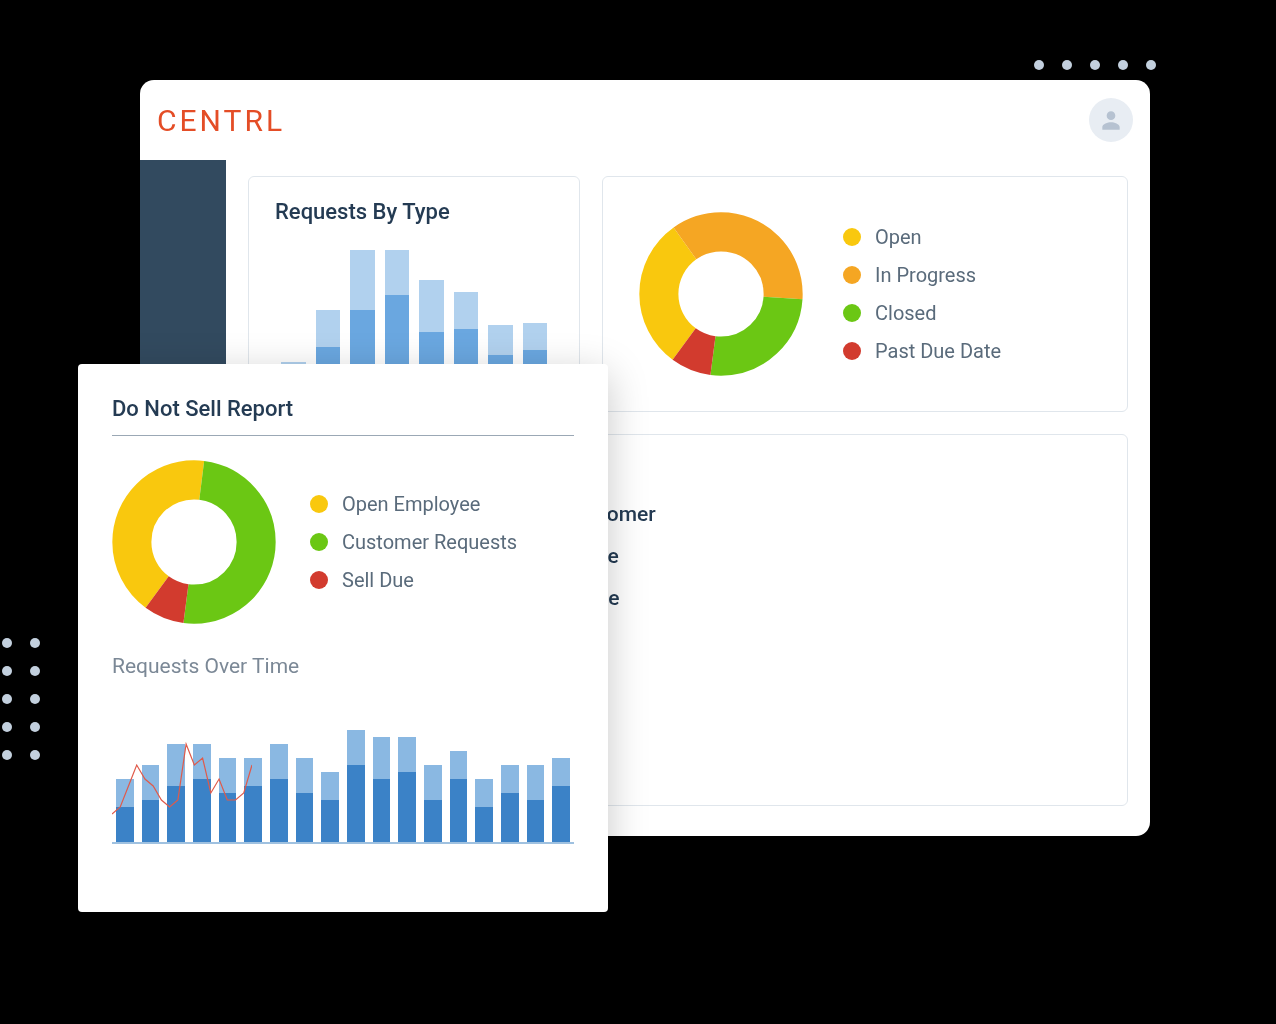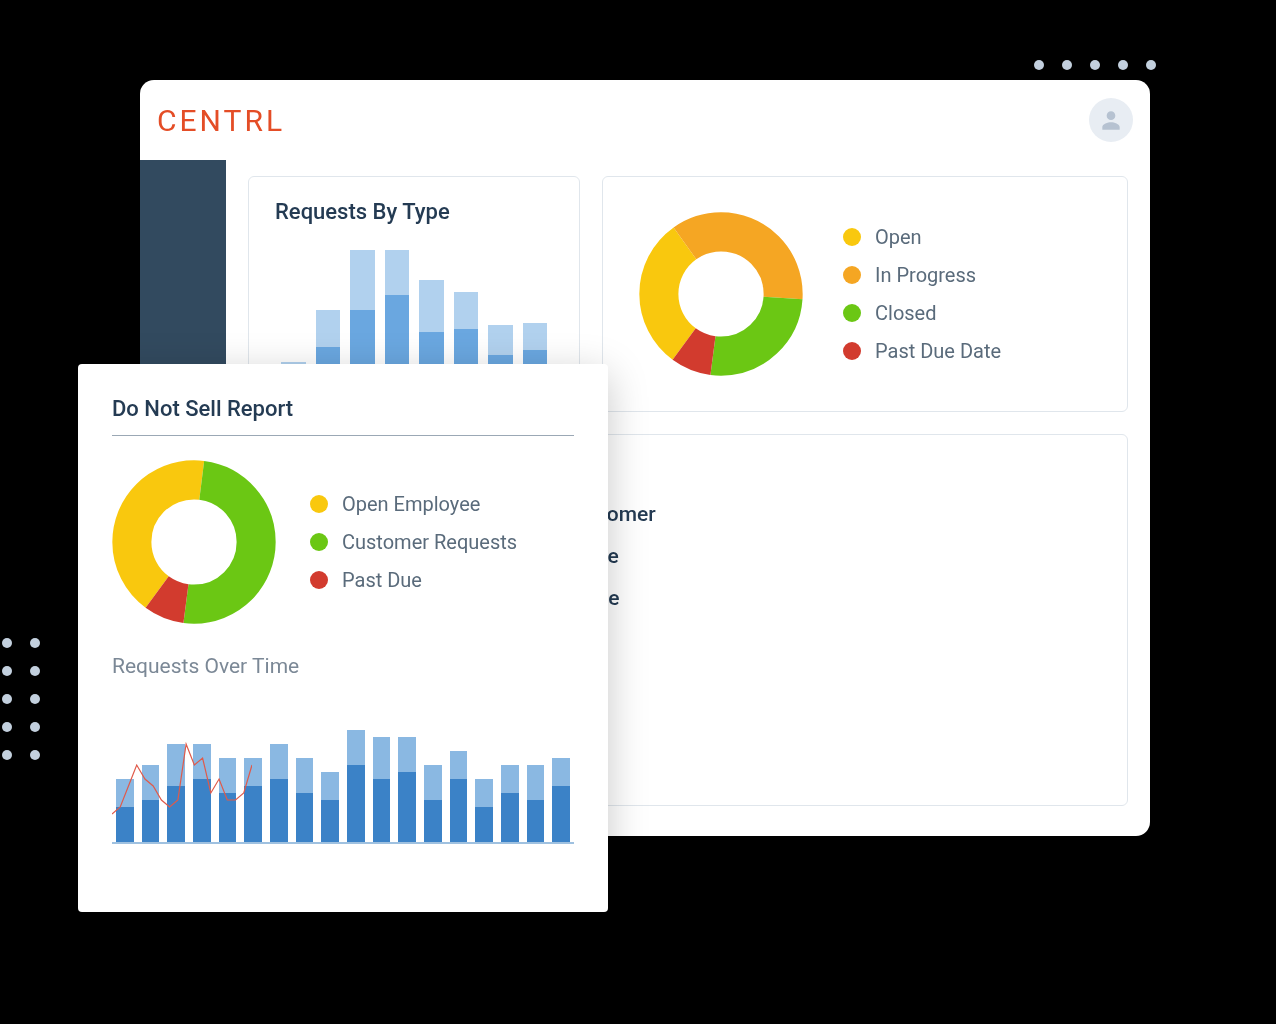--- a/index.html
+++ b/index.html
@@ -217,21 +217,21 @@
         <div class="legend-item">
           <div class="swatch" style="background: rgb(249, 200, 14);"></div>
           <div class="legend-label">Open Employee</div>
         </div>
         <div class="legend-item">
           <div class="swatch" style="background: rgb(107, 199, 20);"></div>
           <div class="legend-label">Customer Requests</div>
         </div>
         <div class="legend-item">
           <div class="swatch" style="background: rgb(210, 59, 46);"></div>
-          <div class="legend-label">Past Due</div>
+          <div class="legend-label">Sell Due</div>
         </div>
       </div>
   </div>
   <div class="sub-title">Requests Over Time</div>
   <div class="combo">
     <div class="combo-bars" id="rot-bars">
         <div class="cbar">
           <div class="bar-seg cseg-b" style="height: 20%;"></div>
           <div class="bar-seg cseg-a" style="height: 25%;"></div>
         </div>

